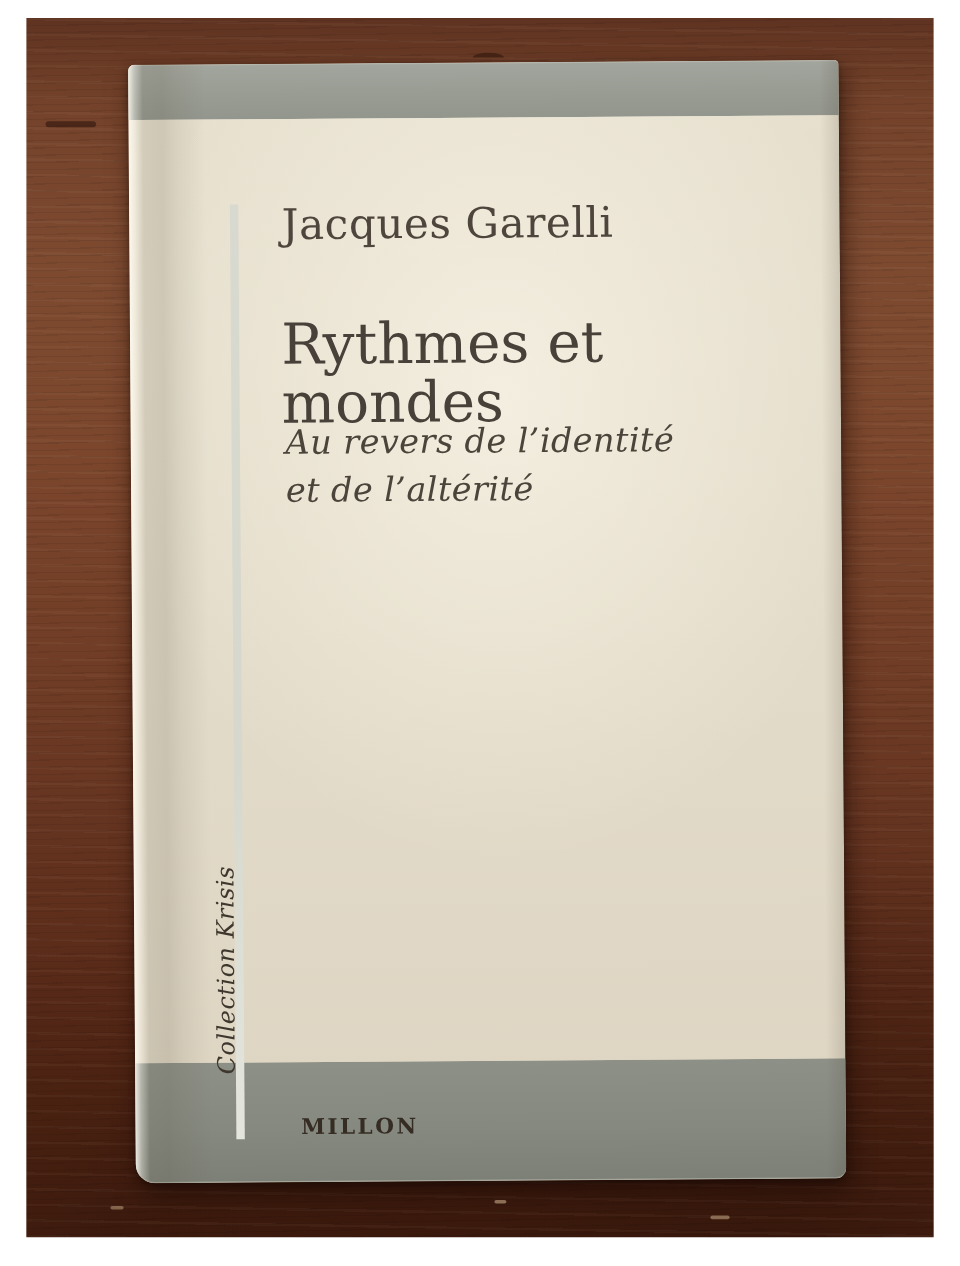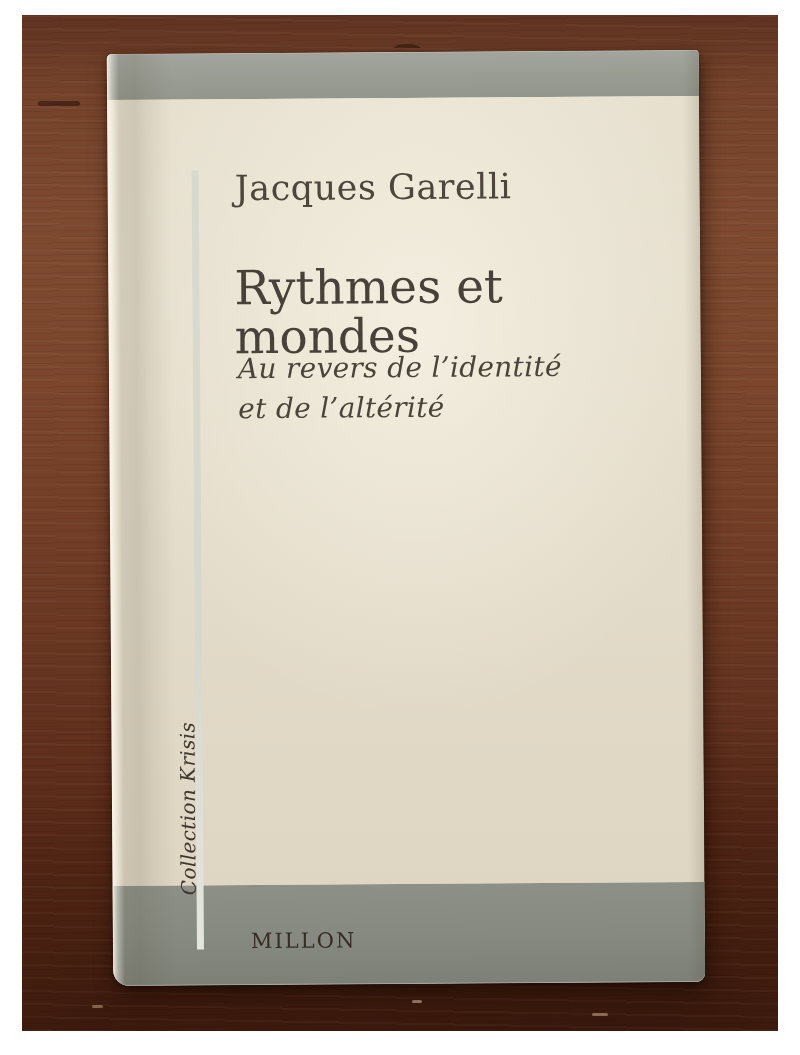--- a/index.html
+++ b/index.html
@@ -105,22 +105,22 @@
   .collection {
     position: absolute; left: 76px; top: 755px; z-index: 4;
     transform: translate(-50%, -50%) rotate(-90deg);
     white-space: nowrap;
     font-style: italic;
     font-size: 20px; letter-spacing: .4px;
     color: #3e372e;
   }
   .publisher {
     position: absolute; left: 138px; top: 44px; z-index: 4;
-    font-weight: normal;
-    font-size: 21px; letter-spacing: 2px;
+    font-weight: bold;
+    font-size: 18px; letter-spacing: 2px;
     color: var(--publisher-ink, #352c23);
   }
 </style>
 </head>
 <body>
 
 <div class="photo">
   <div class="wood">
     <div class="wood-grain"></div>
     <div class="wood-mark mark-dark-streak"></div>

